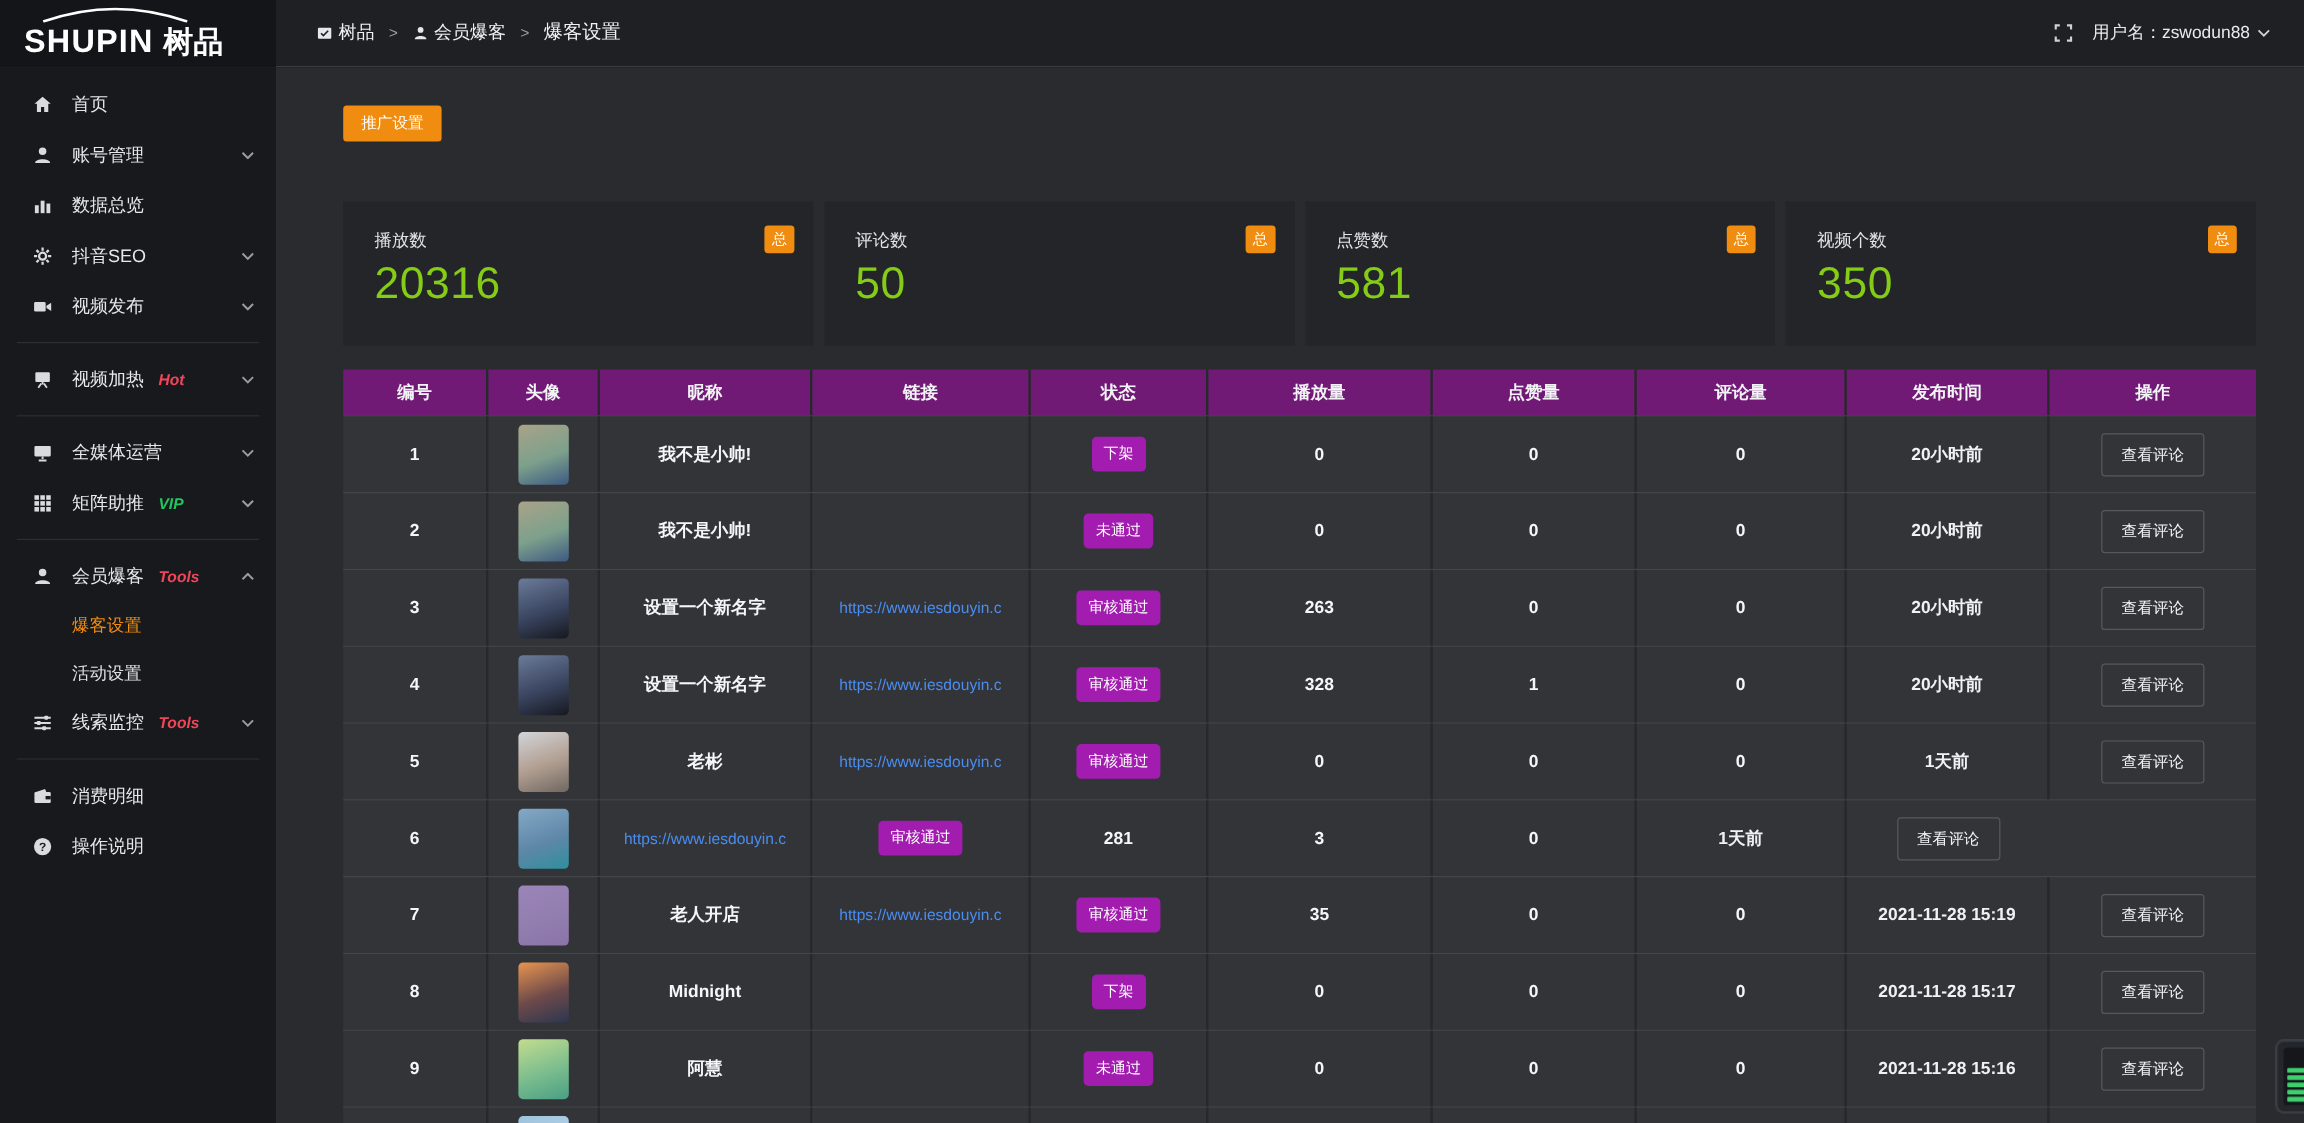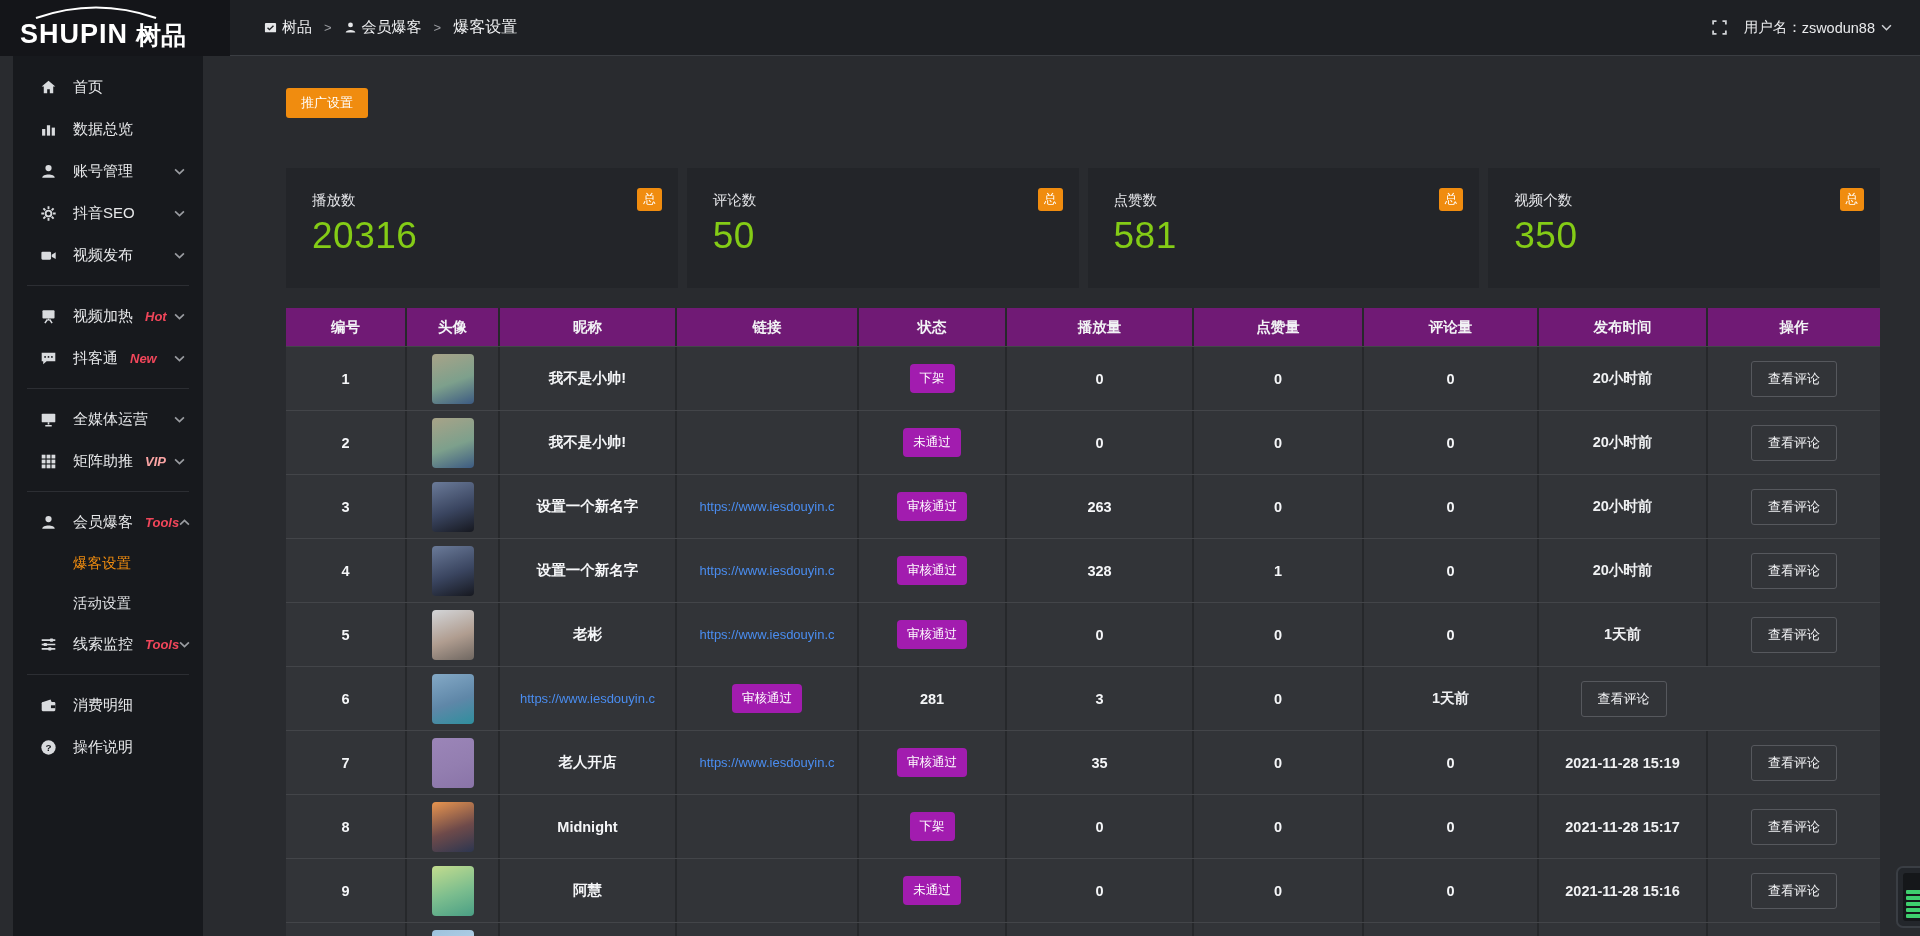--- a/index.html
+++ b/index.html
@@ -17,21 +17,21 @@
   .logo-cn { font-size:25px; font-weight:800; color:#fff; margin-left:8px; line-height:1; }
   .topbar-main { flex:1; background:#1e2024; border-bottom:1px solid #3a3d42; display:flex; align-items:center; padding:0 28px 0 34px; }
   .breadcrumb { display:flex; align-items:center; gap:12px; font-size:15px; color:#f0f1f3; }
   .crumb { display:flex; align-items:center; gap:5px; cursor:pointer; }
   .crumb.current { font-size:16px; }
   .crumb-sep { color:#9a9ca1; font-size:13px; }
   .topbar-right { margin-left:auto; display:flex; align-items:center; gap:16px;text-align:center; }
   .fs-icon { display:flex; align-items:center; cursor:pointer; }
   .user-box { display:flex; align-items:center; gap:6px; font-size:14.5px; color:#e9eaec; cursor:pointer; }
   
-  .sidebar { position:fixed; top:56px; left:13px; width:190px; height:880px; background:#17191d; z-index:10; padding-top:10px; }
+  .sidebar { position:fixed; top:56px; left:0; width:230px; height:880px; background:#17191d; z-index:10; padding-top:10px; }
   .nav-item { display:flex; align-items:center; height:42px; padding:0 18px 0 26px; cursor:pointer; }
   .nav-icon { width:19px; height:19px; display:flex; align-items:center; justify-content:center; flex:0 0 19px; }
   .nav-icon svg { width:17px; height:17px; }
   .nav-label { font-size:15px; color:#e7e8ea; margin-left:15px; white-space:nowrap; }
   .nav-badge { font-size:13px; font-weight:700; font-style:italic; margin-left:12px;text-align:right; }
   .nav-chev { margin-left:auto; display:flex; }
   .nav-chev.up svg { transform:rotate(180deg); }
   .nav-divider { height:1px; background:#2c2e33; margin:9px 14px; }
   .nav-sub { height:40px; display:flex; align-items:center; padding-left:60px; font-size:14.5px; color:#dfe0e3; cursor:pointer; }
   .nav-sub.active { color:#f08c0f; }
@@ -128,40 +128,40 @@
         <span class="nav-icon">
           <svg viewBox="0 0 18 18">
             <path d="M9 1.8L1.8 8h2.2v7.2h3.6v-4.4h2.8v4.4H14V8h2.2z" fill="#d9dbde"></path>
           </svg>
         </span>
         <span class="nav-label">首页</span>
       </div>
       <div class="nav-item">
         <span class="nav-icon">
           <svg viewBox="0 0 18 18">
+            <circle cx="9" cy="5.4" r="3.3" fill="#d9dbde"></circle>
+            <path d="M2.4 15.6c0-4.4 13.2-4.4 13.2 0z" fill="#d9dbde"></path>
+          </svg>
+        </span>
+        <span class="nav-label">账号管理</span>
+        <span class="nav-chev">
+          <svg width="11" height="7" viewBox="0 0 10 6">
+            <path d="M1 1l4 4 4-4" stroke="#9a9ca1" stroke-width="1.5" fill="none"></path>
+          </svg>
+        </span>
+      </div>
+      <div class="nav-item">
+        <span class="nav-icon">
+          <svg viewBox="0 0 18 18">
             <rect x="2.2" y="8.5" width="3.4" height="7" fill="#d9dbde"></rect>
             <rect x="7.3" y="4.5" width="3.4" height="11" fill="#d9dbde"></rect>
             <rect x="12.4" y="7" width="3.4" height="8.5" fill="#d9dbde"></rect>
           </svg>
         </span>
         <span class="nav-label">数据总览</span>
-      </div>
-      <div class="nav-item">
-        <span class="nav-icon">
-          <svg viewBox="0 0 18 18">
-            <circle cx="9" cy="5.4" r="3.3" fill="#d9dbde"></circle>
-            <path d="M2.4 15.6c0-4.4 13.2-4.4 13.2 0z" fill="#d9dbde"></path>
-          </svg>
-        </span>
-        <span class="nav-label">账号管理</span>
-        <span class="nav-chev">
-          <svg width="11" height="7" viewBox="0 0 10 6">
-            <path d="M1 1l4 4 4-4" stroke="#9a9ca1" stroke-width="1.5" fill="none"></path>
-          </svg>
-        </span>
       </div>
       <div class="nav-item">
         <span class="nav-icon">
           <svg viewBox="0 0 18 18">
             <g stroke="#d9dbde" stroke-width="2" fill="none">
               <circle cx="9" cy="9" r="3.1"></circle>
               <path d="M9 1.4v2.8M9 13.8v2.8M1.4 9h2.8M13.8 9h2.8M3.6 3.6l2 2M12.4 12.4l2 2M14.4 3.6l-2 2M5.6 12.4l-2 2"></path>
             </g>
           </svg>
         </span>
@@ -189,39 +189,20 @@
       <div class="nav-divider"></div>
       <div class="nav-item">
         <span class="nav-icon">
           <svg viewBox="0 0 18 18">
             <rect x="2.6" y="2.4" width="12.8" height="8.6" rx="1" fill="#d9dbde"></rect>
             <path d="M9 11v2.2M5.2 16l2.6-3.8M12.8 16l-2.6-3.8" stroke="#d9dbde" stroke-width="1.6" fill="none"></path>
           </svg>
         </span>
         <span class="nav-label">视频加热</span>
         <span class="nav-badge" style="color: rgb(240, 70, 90);">Hot</span>
-        <span class="nav-chev">
-          <svg width="11" height="7" viewBox="0 0 10 6">
-            <path d="M1 1l4 4 4-4" stroke="#9a9ca1" stroke-width="1.5" fill="none"></path>
-          </svg>
-        </span>
-      </div>
-      <div class="nav-item">
-        <span class="nav-icon">
-          <svg viewBox="0 0 18 18">
-            <path d="M1.8 2.8h14.4v9H7l-3.6 3.2v-3.2H1.8z" fill="#d9dbde"></path>
-            <g fill="#17191d">
-              <circle cx="5.4" cy="7.3" r="1"></circle>
-              <circle cx="9" cy="7.3" r="1"></circle>
-              <circle cx="12.6" cy="7.3" r="1"></circle>
-            </g>
-          </svg>
-        </span>
-        <span class="nav-label">抖客通</span>
-        <span class="nav-badge" style="color: rgb(240, 70, 90);">New</span>
         <span class="nav-chev">
           <svg width="11" height="7" viewBox="0 0 10 6">
             <path d="M1 1l4 4 4-4" stroke="#9a9ca1" stroke-width="1.5" fill="none"></path>
           </svg>
         </span>
       </div>
       <div class="nav-divider"></div>
       <div class="nav-item">
         <span class="nav-icon">
           <svg viewBox="0 0 18 18">
@@ -246,21 +227,21 @@
               <rect x="1.8" y="7" width="4" height="4"></rect>
               <rect x="7" y="7" width="4" height="4"></rect>
               <rect x="12.2" y="7" width="4" height="4"></rect>
               <rect x="1.8" y="12.2" width="4" height="4"></rect>
               <rect x="7" y="12.2" width="4" height="4"></rect>
               <rect x="12.2" y="12.2" width="4" height="4"></rect>
             </g>
           </svg>
         </span>
         <span class="nav-label">矩阵助推</span>
-        <span class="nav-badge" style="color: #fca5a5;">VIP</span>
+        <span class="nav-badge" style="color: #22c55e;">VIP</span>
         <span class="nav-chev">
           <svg width="11" height="7" viewBox="0 0 10 6">
             <path d="M1 1l4 4 4-4" stroke="#9a9ca1" stroke-width="1.5" fill="none"></path>
           </svg>
         </span>
       </div>
       <div class="nav-divider"></div>
       <div class="nav-item">
         <span class="nav-icon">
           <svg viewBox="0 0 18 18">

